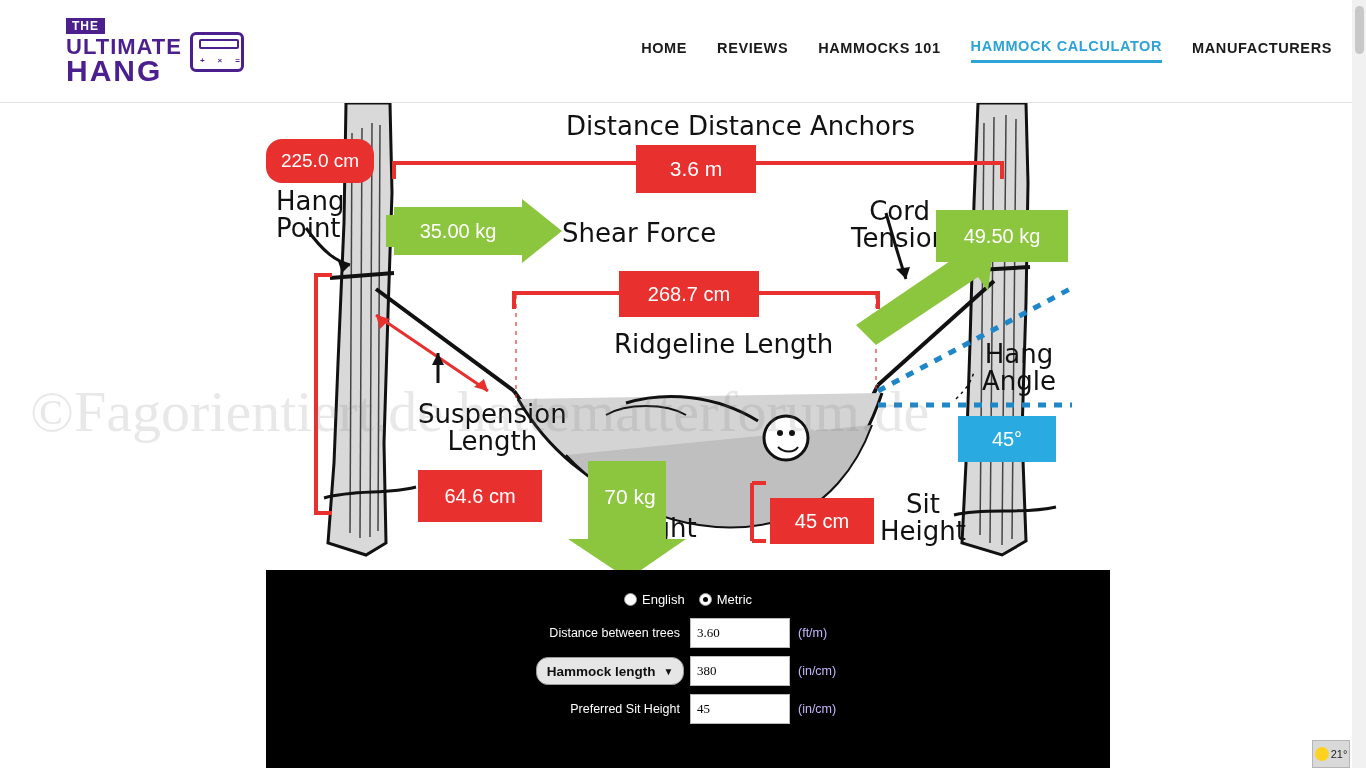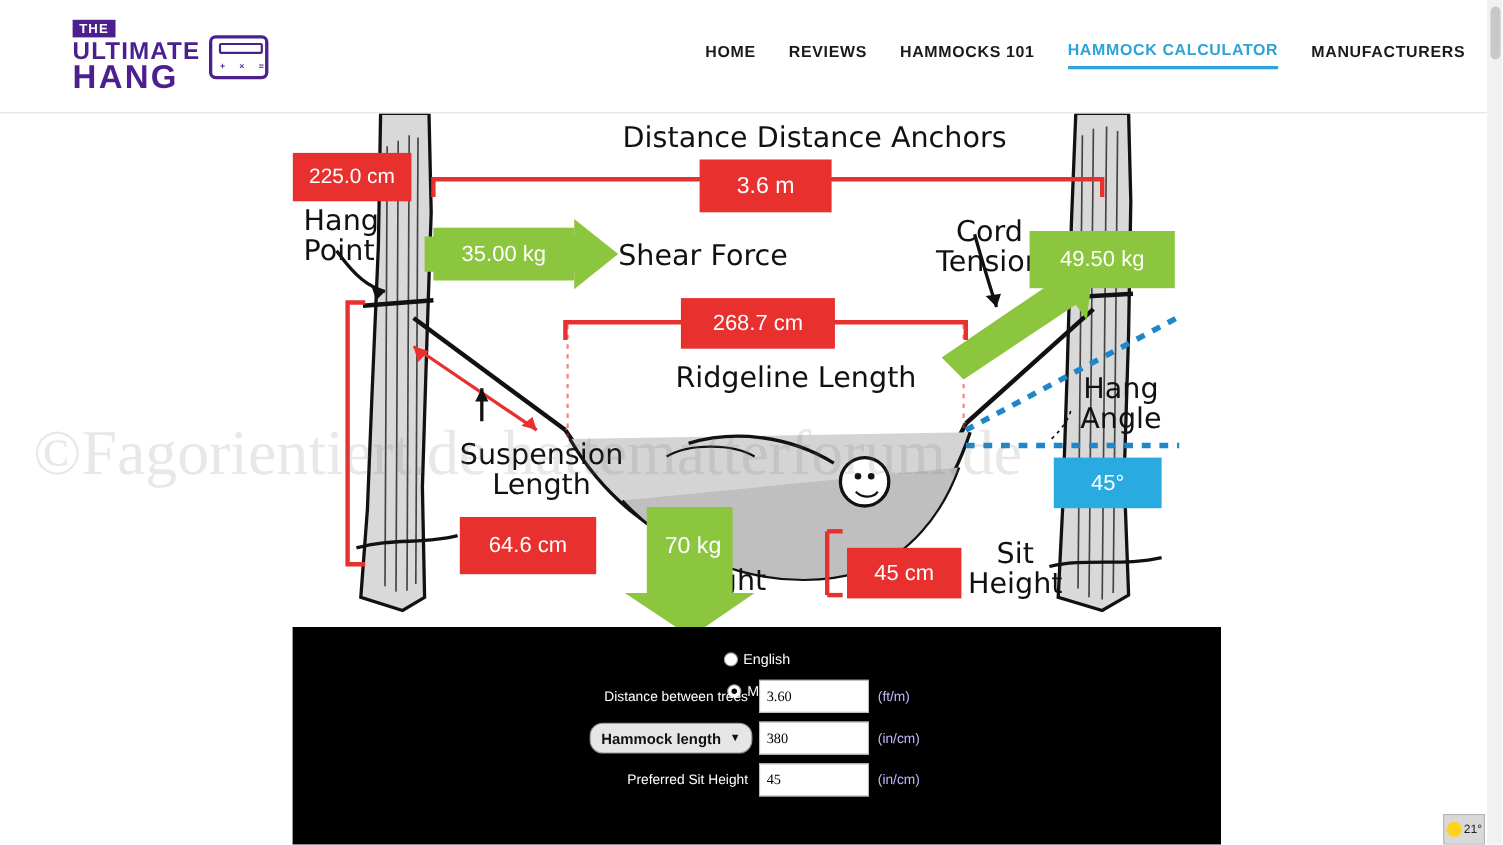--- a/index.html
+++ b/index.html
@@ -140,21 +140,20 @@
     width: 844px; height: 198px;
     background: #000000;
     color: #ffffff;
     z-index: 30;
   }
   .units-row {
     position: absolute; top: 22px; left: 0; width: 100%;
     display: flex; justify-content: center; align-items: center;
     gap: 14px;
     font-size: 13px;
-    flex-direction: column;
   }
   .units-row label { display: flex; align-items: center; gap: 5px; }
   .radio {
     width: 13px; height: 13px; border-radius: 50%;
     background: #ffffff; border: 1px solid #999;
     display: inline-block; position: relative;
   }
   .radio.checked::after {
     content: ""; position: absolute;
     left: 3px; top: 3px; width: 5px; height: 5px;
@@ -350,21 +349,21 @@
 Tension</div>
       <div class="hand" style="left:152px; top:298px; font-size:26px; white-space:pre-line; text-align:center;">Suspension
 Length</div>
       <div class="hand" style="left:348px; top:228px; font-size:26px;">Ridgeline Length</div>
       <div class="hand" style="left:340px; top:412px; font-size:26px;">Weight</div>
       <div class="hand" style="left:614px; top:388px; font-size:26px; white-space:pre-line; text-align:center;">Sit
 Height</div>
       <div class="hand" style="left:716px; top:238px; font-size:26px; white-space:pre-line; text-align:center;">Hang
 Angle</div>
 
-      <div class="chip red" style="left:0px; top:36px; width:108px; height:44px;">225.0 cm</div>
+      <div class="chip red" style="left:0px; top:36px; width:108px; height:44px;border-radius:16px;">225.0 cm</div>
       <div class="chip red" style="left:370px; top:42px; width:120px; height:48px; font-size:21px;">3.6 m</div>
       <div class="chip green" style="left:128px; top:104px; width:128px; height:48px; font-size:20px;">35.00 kg</div>
       <div class="chip green" style="left:670px; top:107px; width:132px; height:52px; font-size:20px;">49.50 kg</div>
       <div class="chip red" style="left:353px; top:168px; width:140px; height:46px; font-size:20px;">268.7 cm</div>
       <div class="chip red" style="left:152px; top:367px; width:124px; height:52px; font-size:20px;">64.6 cm</div>
       <div class="chip" style="left:312px; top:374px; width:104px; height:40px; font-size:21px; color:#ffffff; background:transparent; z-index:22;">70 kg</div>
       <div class="chip red" style="left:504px; top:395px; width:104px; height:46px; font-size:20px;">45 cm</div>
       <div class="chip blue" style="left:692px; top:313px; width:98px; height:46px; font-size:20px;">45°</div>
     </div>
 

